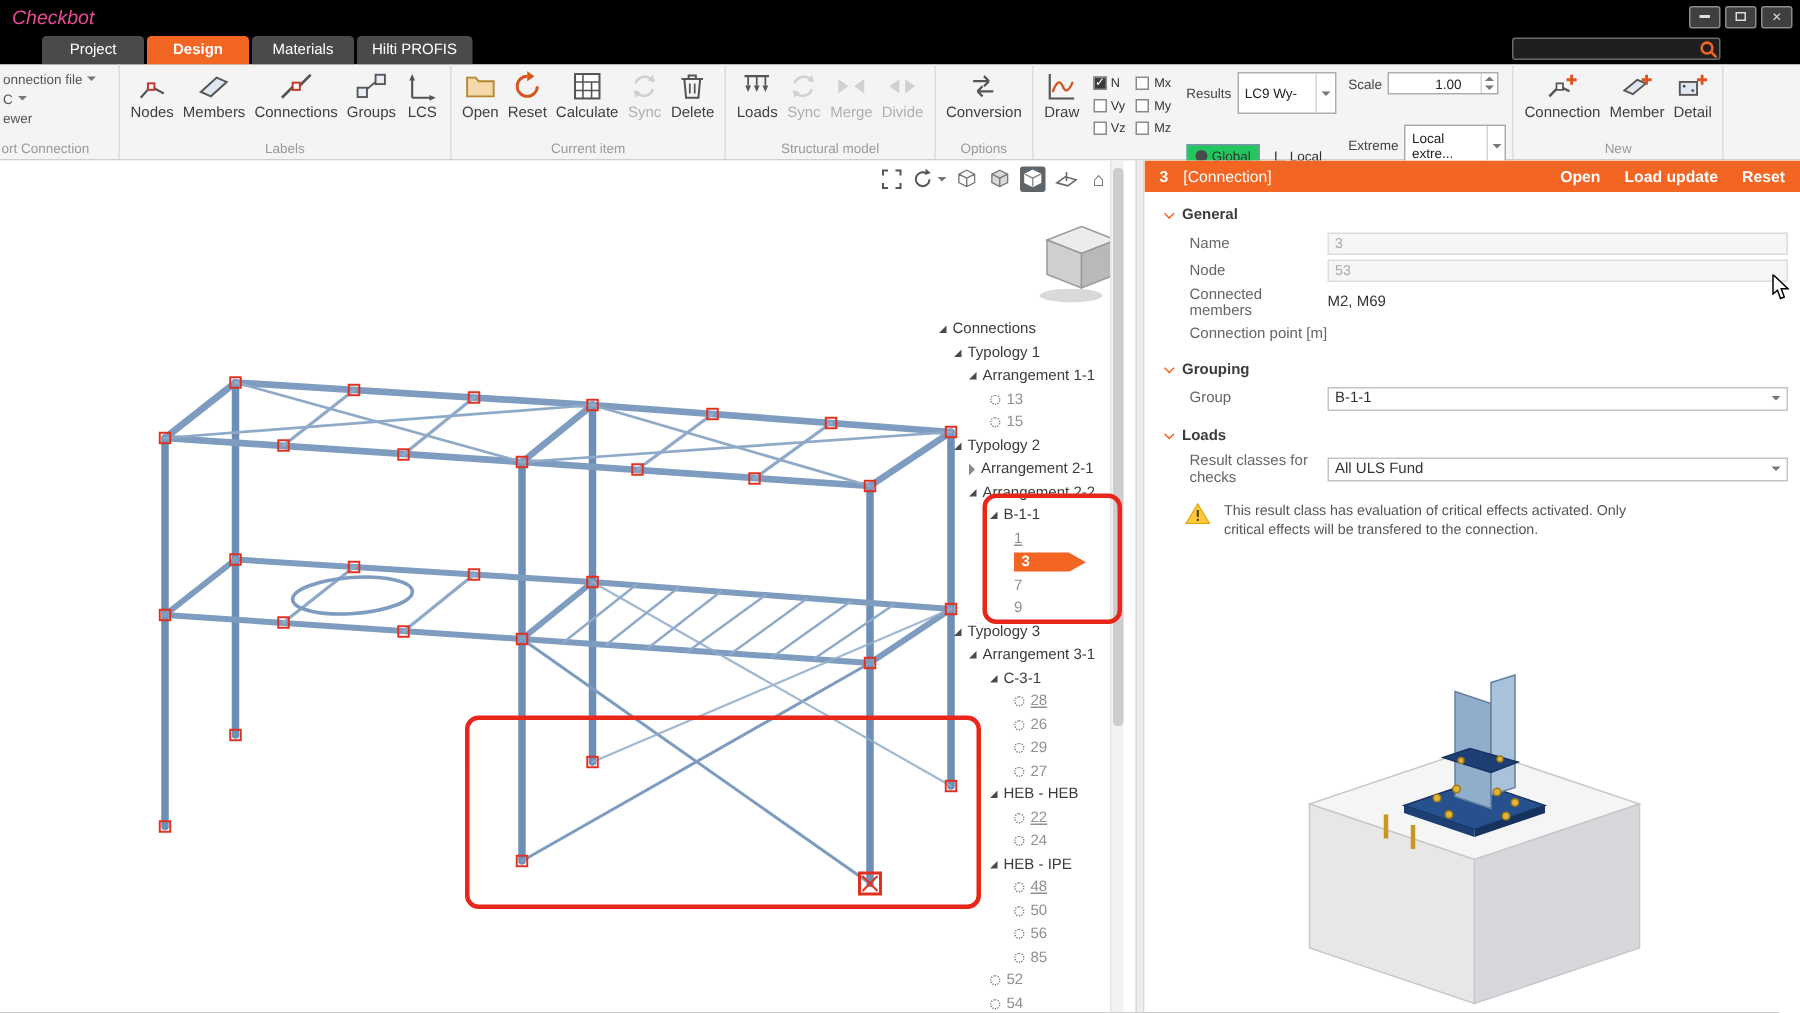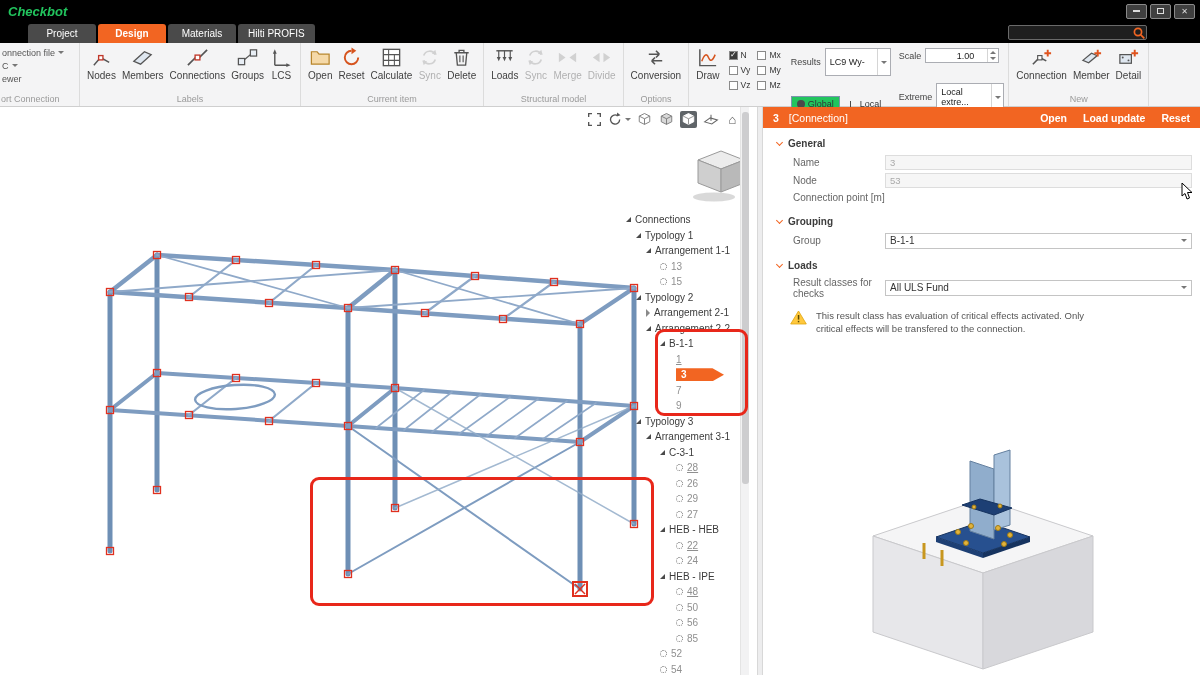--- a/index.html
+++ b/index.html
@@ -1,21 +1,21 @@
 <!DOCTYPE html>
 <html><head>
 <meta charset="utf-8">
 <style>
 *{margin:0;padding:0;box-sizing:border-box}
 body{font-family:"Liberation Sans",sans-serif;background:#666}
 #app{position:relative;width:1200px;height:675px;background:#fff;overflow:hidden}
 
 
 .titlebar{position:absolute;top:0;left:0;width:100%;height:22px;background:#000;display:flex;align-items:center}
-.logo{font-style:italic;font-weight:bold;color:#22c55e;font-size:13px;padding-left:8px;z-index:2}
+.logo{font-style:italic;font-weight:normal;color:#ec4899;font-size:13px;padding-left:8px;z-index:2}
 .wintitle{position:absolute;left:0;right:0;text-align:center;color:#fff;font-size:11px}
 .winbtns{margin-left:auto;display:flex;gap:3px;padding-right:5px;z-index:2}
 .winbtn{width:21px;height:15px;background:#3f3f3f;border:1px solid #8a8a8a;border-radius:2px;color:#ddd;font-size:8px;display:flex;align-items:center;justify-content:center;cursor:pointer}
 .minbar{width:7px;height:2px;background:#ddd}
 .maxbox{width:7px;height:6px;border:1px solid #ddd}
 
 
 .tabrow{position:absolute;top:22px;left:0;width:100%;height:21px;background:#000;display:flex;align-items:flex-end;padding-left:28px}
 .tab{height:19px;min-width:68px;padding:0 10px;margin-right:2px;background:#4a4a4a;color:#fff;font-size:10px;display:flex;align-items:center;justify-content:center;border-radius:3px 3px 0 0;cursor:pointer}
 .tab.active{background:#F26522;font-weight:bold}
@@ -710,20 +710,24 @@
         </div>
       <div class="prow">
         <span class="plabel">Name</span>
         <span class="pinput">3</span>
       </div>
       <div class="prow">
         <span class="plabel">Node</span>
         <span class="pinput">53</span>
       </div>
       <div class="prow">
+        <span class="plabel">Connected members</span>
+        <span class="ptext">M2, M69</span>
+      </div>
+      <div class="prow">
         <span class="plabel">Connection point [m]</span>
       </div>
 
       <div class="psec">
           <span class="chev"></span>
           <span>Grouping</span>
         </div>
       <div class="prow">
         <span class="plabel">Group</span>
         <span class="pselect">

